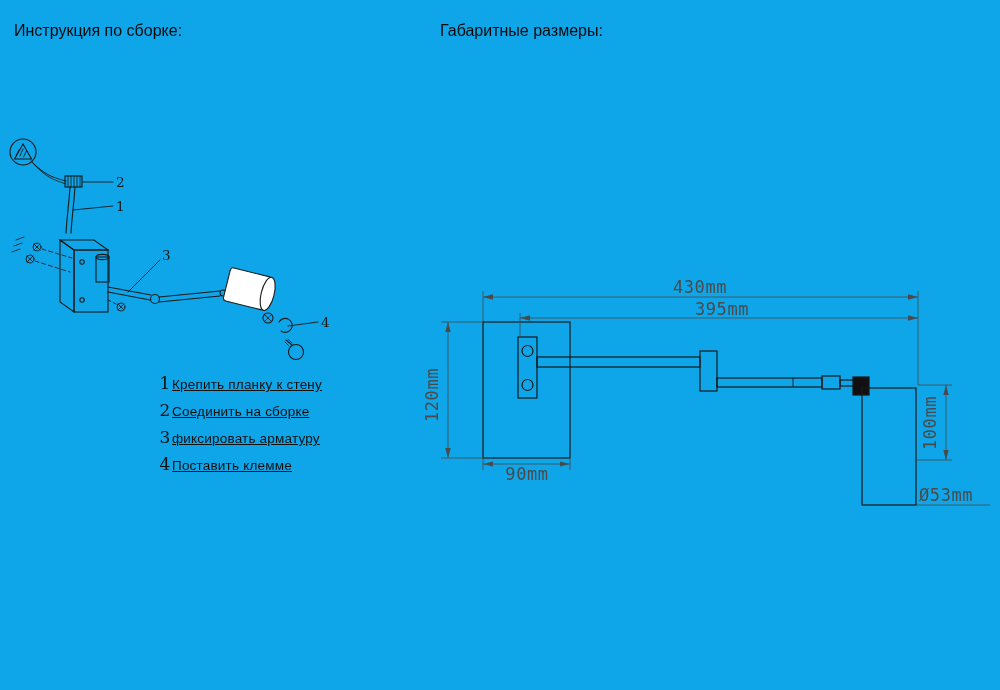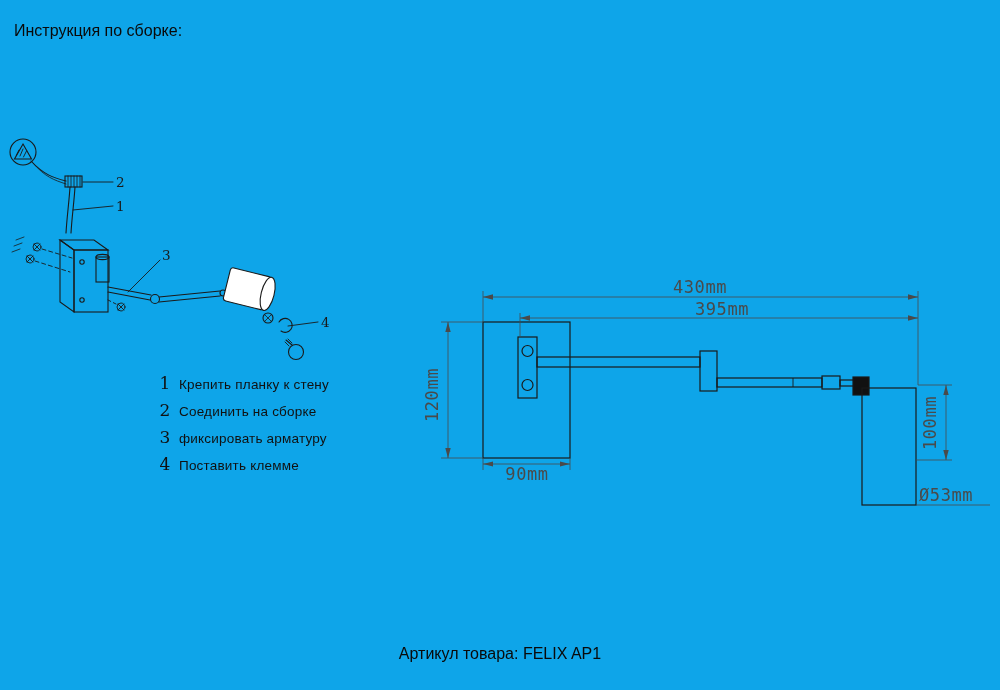--- a/index.html
+++ b/index.html
@@ -7,31 +7,32 @@
               font-family:"Liberation Sans", sans-serif; color:#0a0a0a; }
   .sheet { position:relative; width:1000px; height:690px; overflow:hidden; background:#0ea5e9; }
   .heading { position:absolute; font-size:16px; font-weight:400; color:#0a0a0a; white-space:nowrap; }
   #h-left  { left:14px;  top:22px; }
   #h-right { left:440px; top:22px; }
   .svg-left  { position:absolute; left:0;    top:115px; }
   .svg-right { position:absolute; left:420px; top:275px; }
   .steps { position:absolute; left:158px; top:373px; }
   .step  { display:flex; align-items:baseline; height:27px; }
   .step .n { font-family:"DejaVu Serif", serif; font-size:17px; width:14px; text-align:center; color:#111; }
-  .step .t { font-size:13.5px; margin-left:7px; letter-spacing:0.2px; color:#111; }
+  .step .t { font-size:13.5px; letter-spacing:0.2px; color:#111;text-decoration:underline; }
   .footer { position:absolute; left:0; top:645px; width:1000px; text-align:center; font-size:16px; color:#0a0a0a; }
   g.dim text { font-family:"DejaVu Sans Mono", monospace; fill:#4a4a4a; font-size:17px; letter-spacing:0.6px; }
   g.callouts text { font-family:"DejaVu Serif", serif; font-size:13.5px; fill:#1a1a1a; }
 </style>
 </head>
 <body>
 
 <div class="sheet">
 
   <div id="h-left" class="heading">Инструкция по сборке:</div>
+  <div id="h-right" class="heading">Габаритные размеры:</div>
 
   <svg class="svg-left" width="370" height="280" viewBox="0 115 370 280">
     <g stroke="#1a1a1a" fill="none" stroke-width="1.1" stroke-linecap="round">
 
       <g>
         <circle cx="23" cy="152" r="13"></circle>
         <path d="M23 144 L31.5 159 L14.5 159 Z"></path>
         <path d="M19 150 l-2.5 5 M23 149 l-3 7 M26.5 151 l-3 6" stroke-width="0.9"></path>
       </g>
 
@@ -190,14 +191,13 @@
     <g class="dim">
       <text x="700" y="293" text-anchor="middle">430mm</text>
       <text x="722" y="315" text-anchor="middle">395mm</text>
       <text x="438" y="395" text-anchor="middle" transform="rotate(-90 438 395)">120mm</text>
       <text x="527" y="480" text-anchor="middle">90mm</text>
       <text x="936" y="423" text-anchor="middle" transform="rotate(-90 936 423)">100mm</text>
       <text x="919" y="501">Ø53mm</text>
     </g>
   </svg>
 
-  <div class="footer">Артикул товара: FELIX AP1</div>
 </div>
 
 </body></html>

